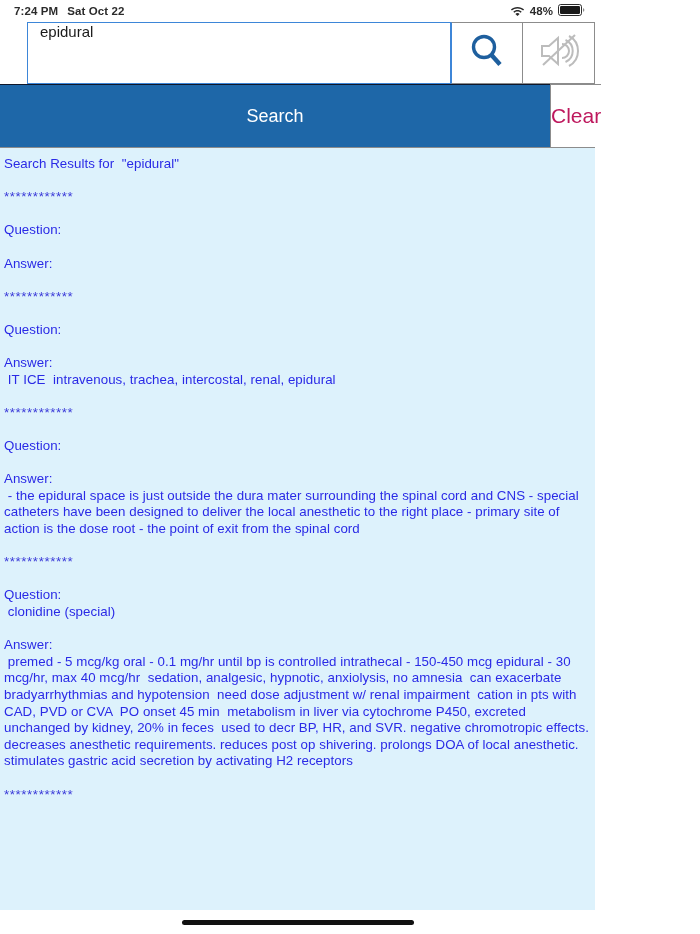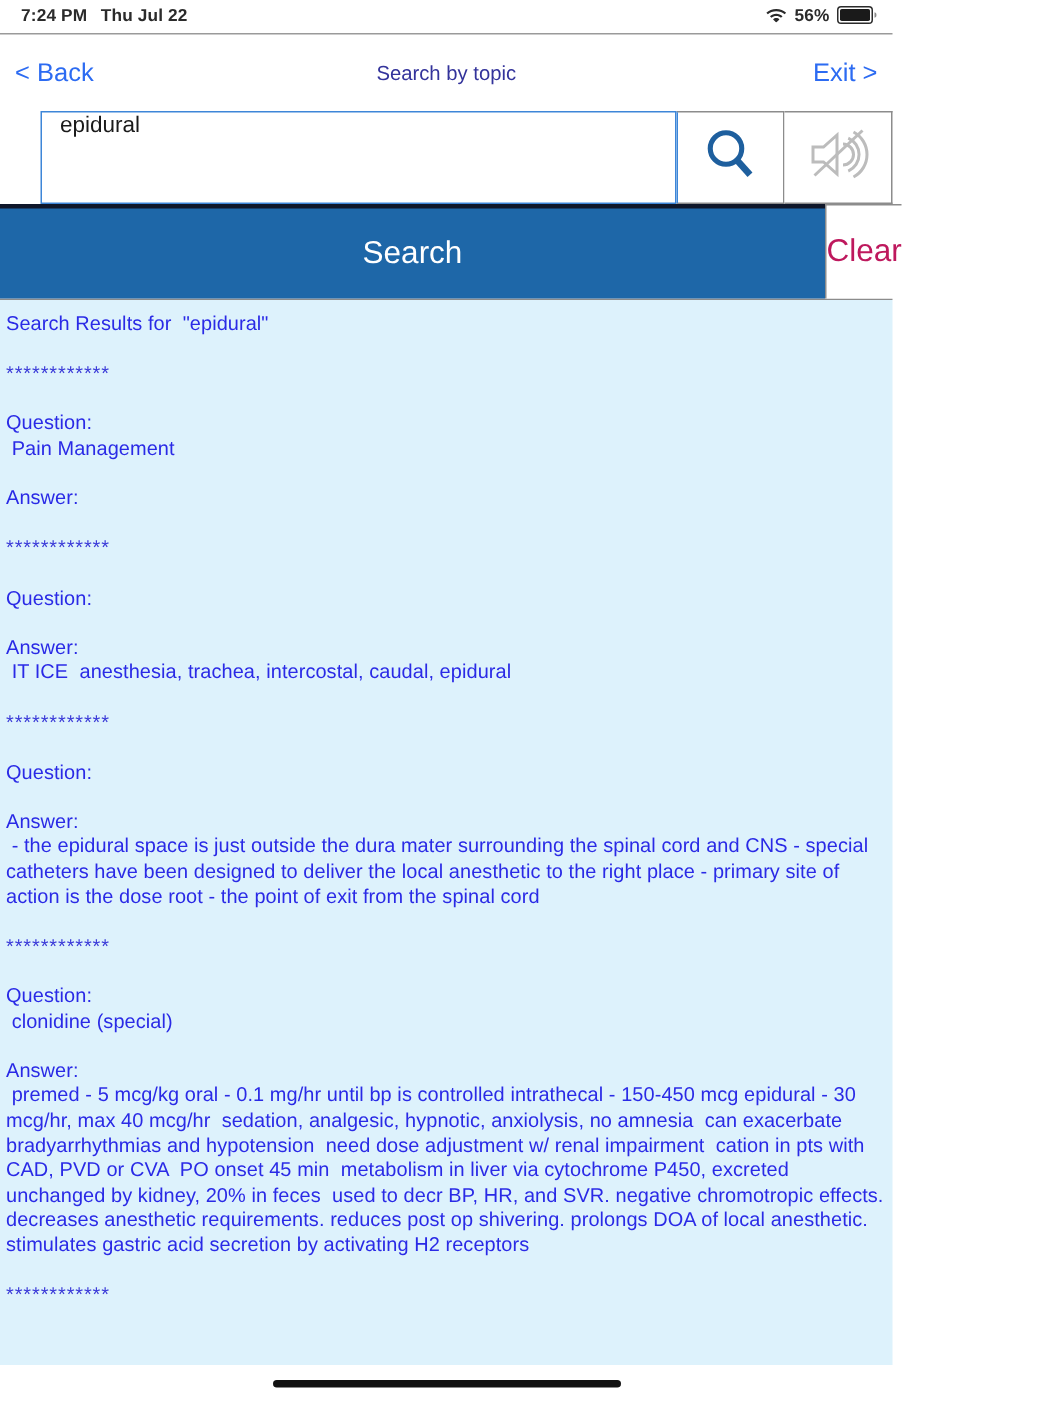--- a/index.html
+++ b/index.html
@@ -123,26 +123,26 @@
     display: flex;
     align-items: stretch;
     background: #ffffff;
     border-bottom: 1px solid #8c8c8c;
   }
   .btn-search {
     flex: 0 0 550px;
     width: 550px;
     background: #1e67a8;
     color: #ffffff;
-    font-size: 21px;
-    display: flex;
-    align-items: center;
-    justify-content: center;
-    cursor: pointer;
-    border-top: 3px solid #0f172a;
+    font-size: 18px;
+    display: flex;
+    align-items: center;
+    justify-content: center;
+    cursor: pointer;
+    border-top: 1px solid #0f172a;
   }
   .btn-clear {
     flex: 1 1 auto;
     background: #ffffff;
     color: #be185d;
     font-size: 21px;
     display: flex;
     align-items: center;
     justify-content: center;
     cursor: pointer;
@@ -191,47 +191,42 @@
   }
 </style>
 </head>
 <body>
 
 <div id="app">
 
   <div class="statusbar">
     <div class="sb-left">
       <span>7:24 PM</span>
-      <span>Thu Jul 22</span>
+      <span>Sat Oct 22</span>
     </div>
     <div class="sb-spacer"></div>
     <div class="sb-right">
       <span class="wifi-ico">
         <svg width="15" height="11" viewBox="0 0 15 11">
           <path d="M7.5 2.0c2.6 0 5.0 0.95 6.6 2.5l-1.0 1.05C11.7 4.25 9.7 3.45 7.5 3.45S3.3 4.25 1.9 5.55L0.9 4.5C2.5 2.95 4.9 2.0 7.5 2.0z" fill="#2b2b2b"></path>
           <path d="M7.5 5.1c1.6 0 3.1 0.6 4.2 1.65l-1.05 1.05C9.85 7.05 8.7 6.6 7.5 6.6s-2.35 0.45-3.15 1.2L3.3 6.75C4.4 5.7 5.9 5.1 7.5 5.1z" fill="#2b2b2b"></path>
           <path d="M7.5 8.05c0.85 0 1.6 0.33 2.1 0.88L7.5 11 5.4 8.93c0.5-0.55 1.25-0.88 2.1-0.88z" fill="#2b2b2b"></path>
         </svg>
       </span>
-      <span class="sb-battpct">56%</span>
+      <span class="sb-battpct">48%</span>
       <span class="batt-ico">
         <svg width="27" height="12" viewBox="0 0 27 12">
           <rect x="0.5" y="0.5" width="23" height="11" rx="2.2" ry="2.2" fill="none" stroke="#2b2b2b" stroke-width="1"></rect>
           <rect x="2" y="2" width="20" height="8" rx="1.2" ry="1.2" fill="#1a1a1a"></rect>
           <path d="M25 4.2 v3.6 c1.1-0.3 1.3-0.9 1.3-1.8 S26.1 4.5 25 4.2z" fill="#8a8a8a"></path>
         </svg>
       </span>
     </div>
   </div>
 
-  <div class="navbar">
-    <span class="nav-back">&lt; Back</span>
-    <span class="nav-title">Search by topic</span>
-    <span class="nav-exit">Exit &gt;</span>
-  </div>
 
   <div class="searchrow">
     <div class="search-field">
       <input type="text" value="epidural" style="">
     </div>
 
     <div class="icon-cell first">
       <span>
         <svg width="40" height="40" viewBox="0 0 40 40">
           <circle cx="17" cy="16" r="10.5" fill="none" stroke="#1e5f9e" stroke-width="3.4"></circle>
@@ -257,30 +252,29 @@
     <div class="btn-search">Search</div>
     <div class="btn-clear">Clear</div>
   </div>
 
   <div class="results" id="results">
       <div class="res-line">Search Results for  "epidural"</div>
       <div class="res-blank"></div>
       <div class="res-stars">************</div>
       <div class="res-blank"></div>
       <div class="res-line">Question:</div>
-      <div class="res-line"> Pain Management</div>
-      <div class="res-blank"></div>
-      <div class="res-line">Answer:</div>
-      <div class="res-blank"></div>
-      <div class="res-stars">************</div>
-      <div class="res-blank"></div>
-      <div class="res-line">Question:</div>
-      <div class="res-blank"></div>
-      <div class="res-line">Answer:</div>
-      <div class="res-line"> IT ICE  anesthesia, trachea, intercostal, caudal, epidural</div>
+      <div class="res-blank"></div>
+      <div class="res-line">Answer:</div>
+      <div class="res-blank"></div>
+      <div class="res-stars">************</div>
+      <div class="res-blank"></div>
+      <div class="res-line">Question:</div>
+      <div class="res-blank"></div>
+      <div class="res-line">Answer:</div>
+      <div class="res-line"> IT ICE  intravenous, trachea, intercostal, renal, epidural</div>
       <div class="res-blank"></div>
       <div class="res-stars">************</div>
       <div class="res-blank"></div>
       <div class="res-line">Question:</div>
       <div class="res-blank"></div>
       <div class="res-line">Answer:</div>
       <div class="res-line"> - the epidural space is just outside the dura mater surrounding the spinal cord and CNS - special catheters have been designed to deliver the local anesthetic to the right place - primary site of action is the dose root - the point of exit from the spinal cord</div>
       <div class="res-blank"></div>
       <div class="res-stars">************</div>
       <div class="res-blank"></div>

